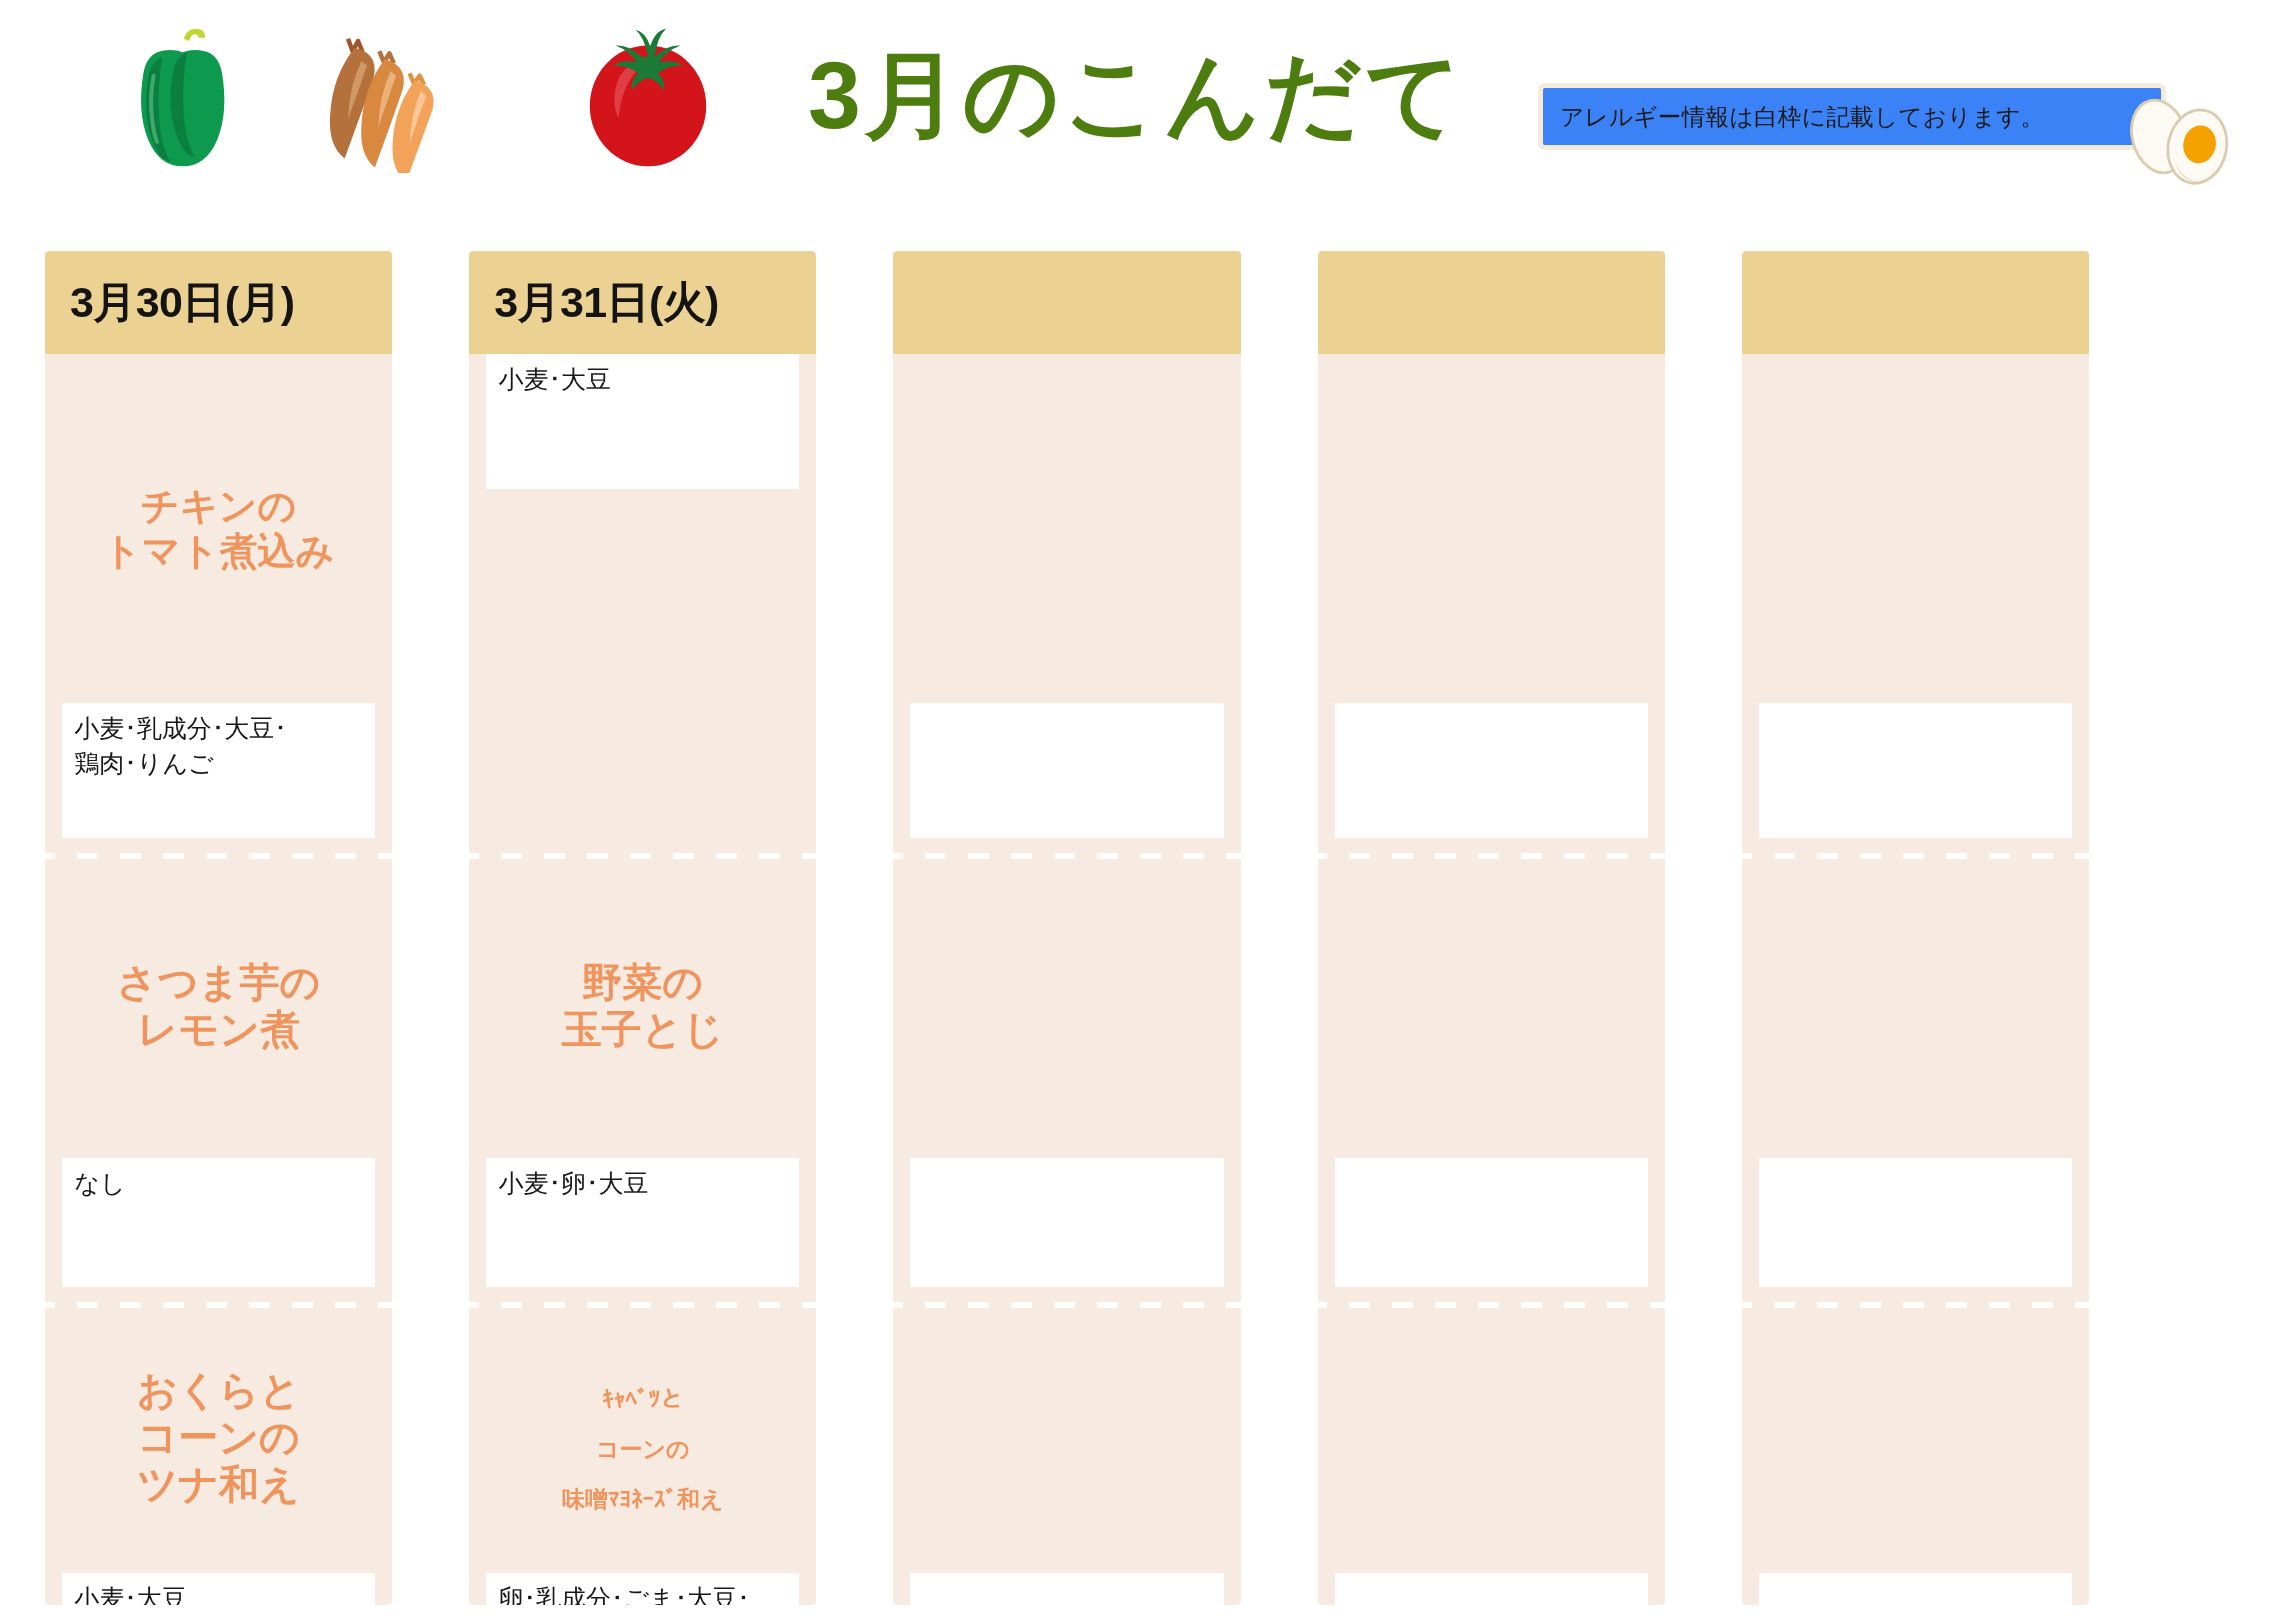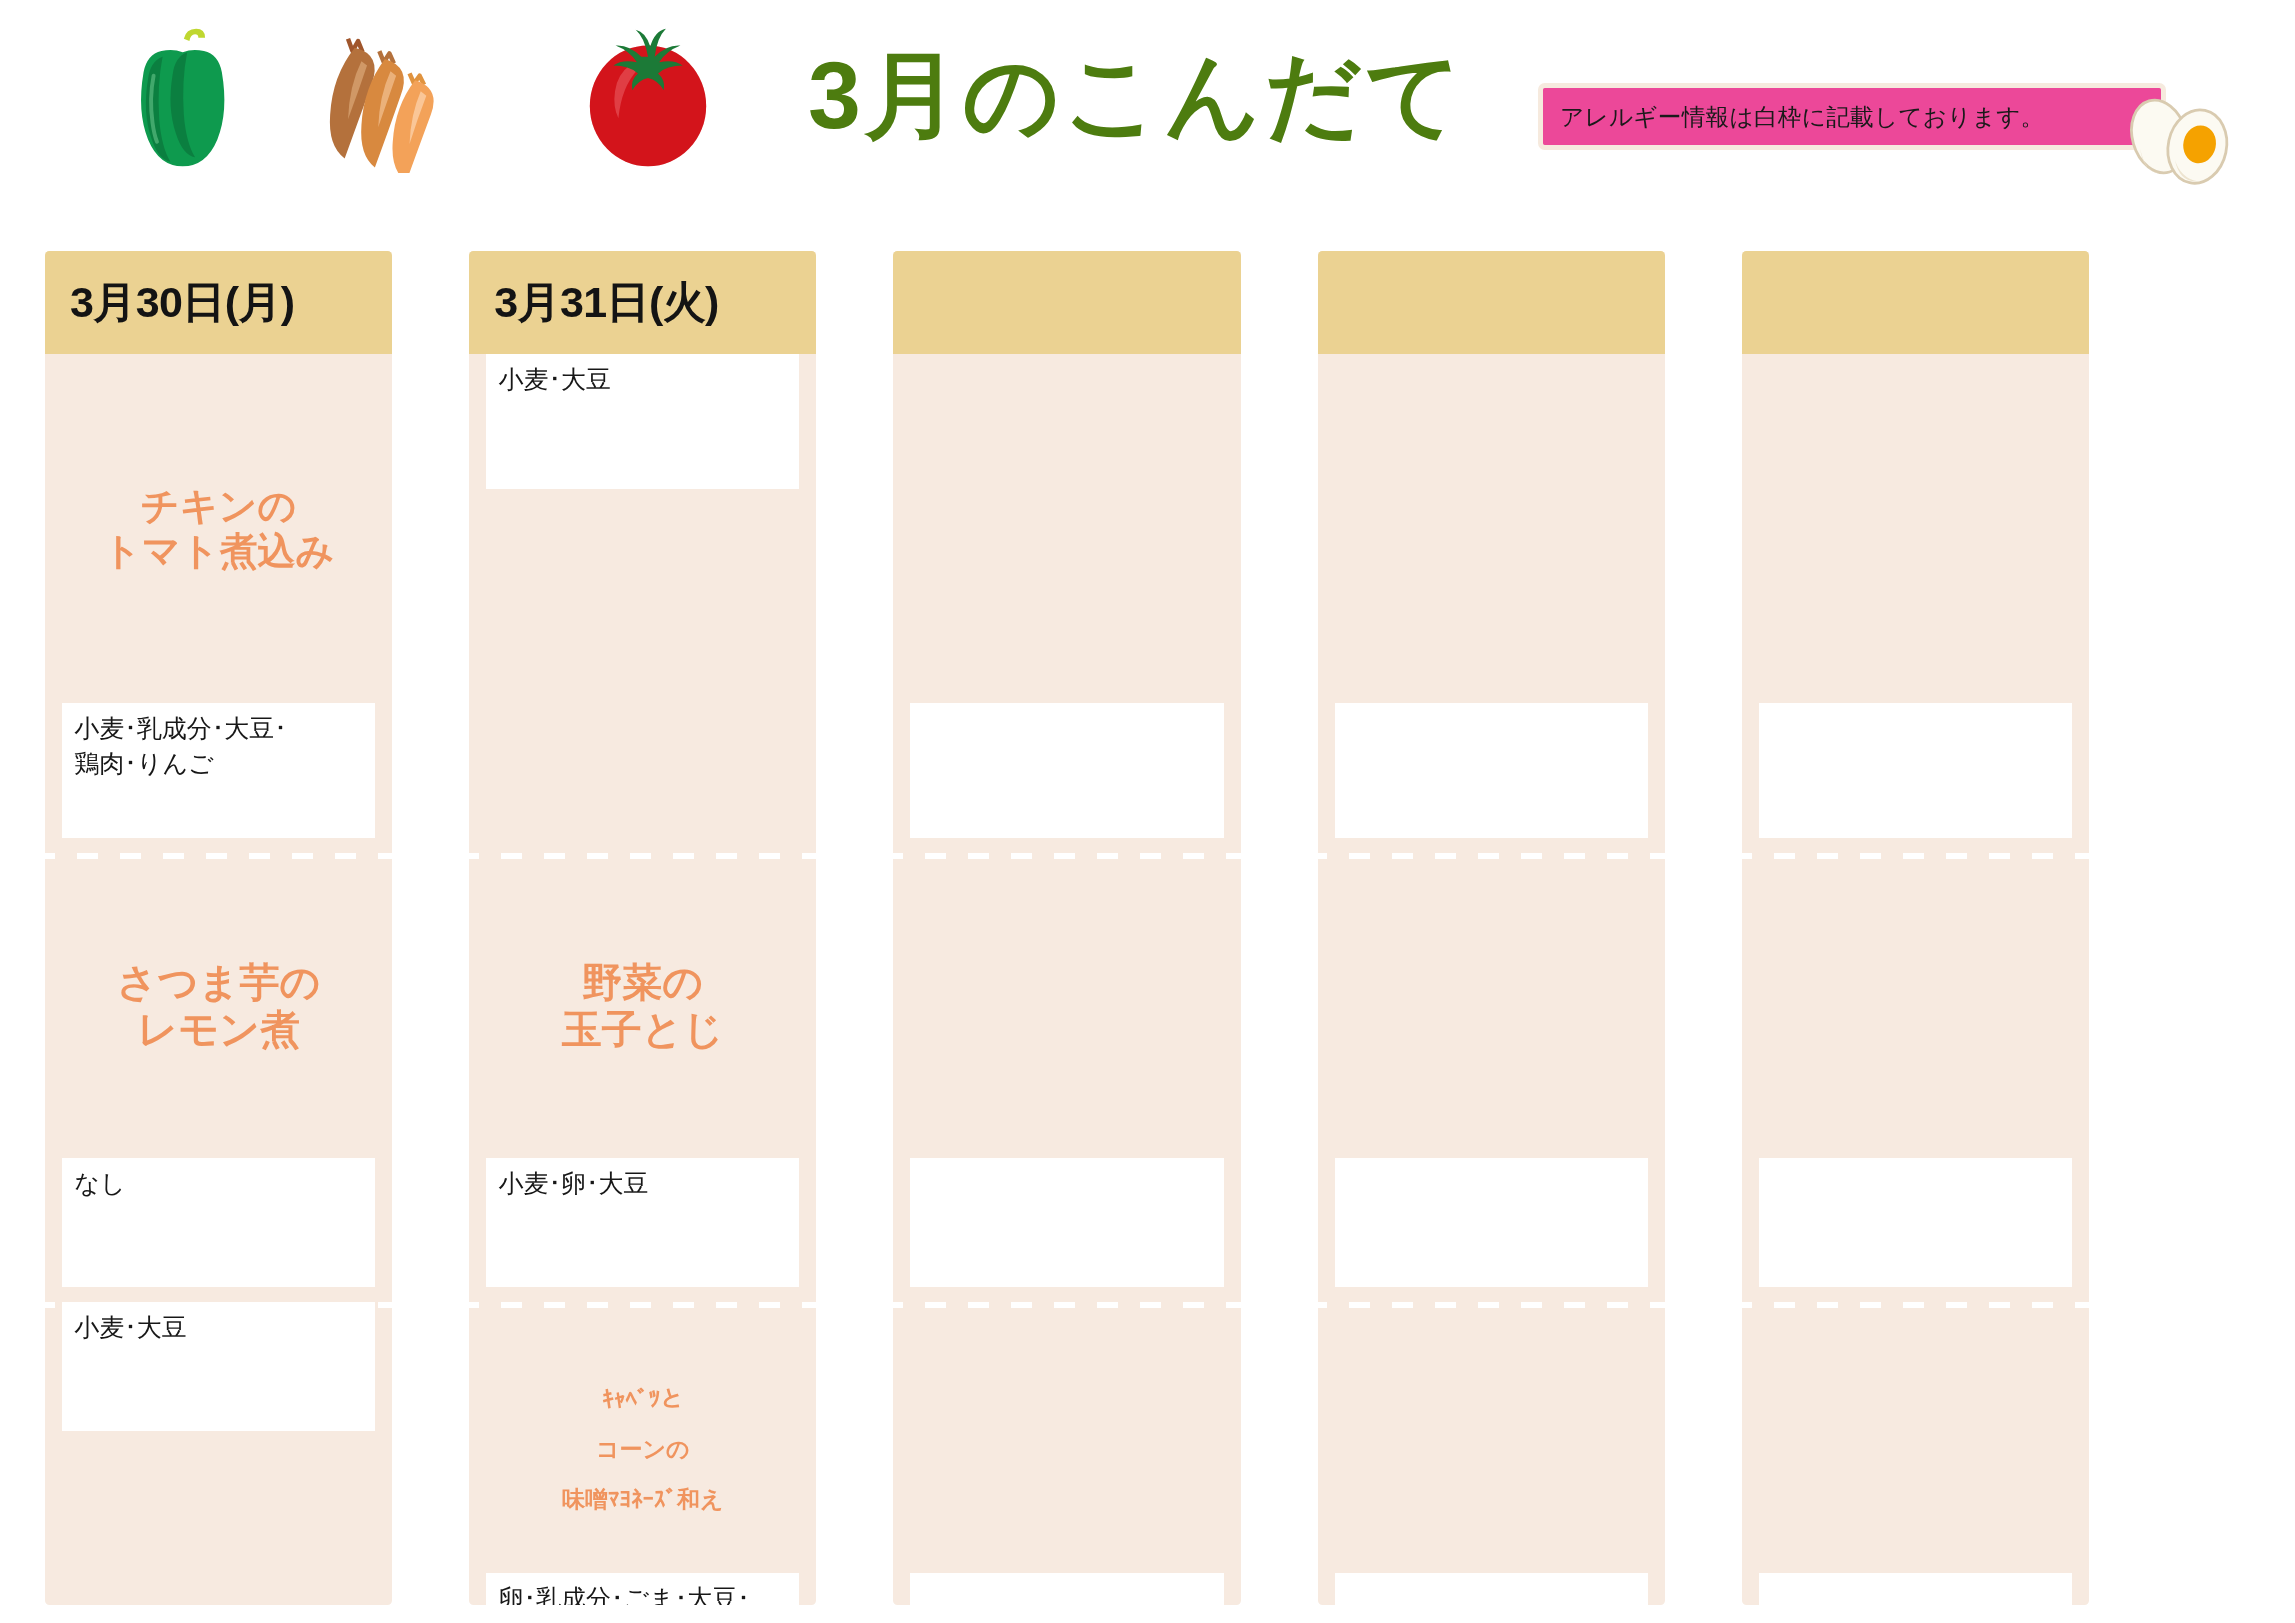--- a/index.html
+++ b/index.html
@@ -41,21 +41,21 @@
   #notice-wrap {
     position: absolute;
     left: 1538px; top: 83px;
     width: 628px; height: 67px;
   }
   #notice-box {
     position: absolute;
     left: 0; top: 0;
     width: 628px; height: 67px;
     box-sizing: border-box;
-    background: #ec4899;
+    background: #3b82f6;
     border: 5.6px solid #F6EADE;
     border-radius: 6.7px;
     display: flex;
     align-items: center;
   }
   #notice-text {
     font-size: 23.6px;
     color: #1a1a1a;
     padding-left: 17px;
     letter-spacing: 0.3px;
@@ -234,20 +234,25 @@
         <div class="meal-slot r2 sep">
           <div class="dish-name sz-lg">
             <span class="dish-line">さつま芋の</span>
             <span class="dish-line">レモン煮</span>
           </div>
           <div class="allergen-box">
             <div class="allergen-text">なし</div>
           </div>
         </div>
         <div class="meal-slot r3 sep">
+          <div class="dish-name sz-lg">
+            <span class="dish-line">おくらと</span>
+            <span class="dish-line">コーンの</span>
+            <span class="dish-line">ツナ和え</span>
+          </div>
           <div class="allergen-box">
             <div class="allergen-text">小麦･大豆</div>
           </div>
         </div>
       </div>
     </div>
     <div class="day-col">
       <div class="col-header">
         <span class="col-header-label">3月31日(火)</span>
       </div>

